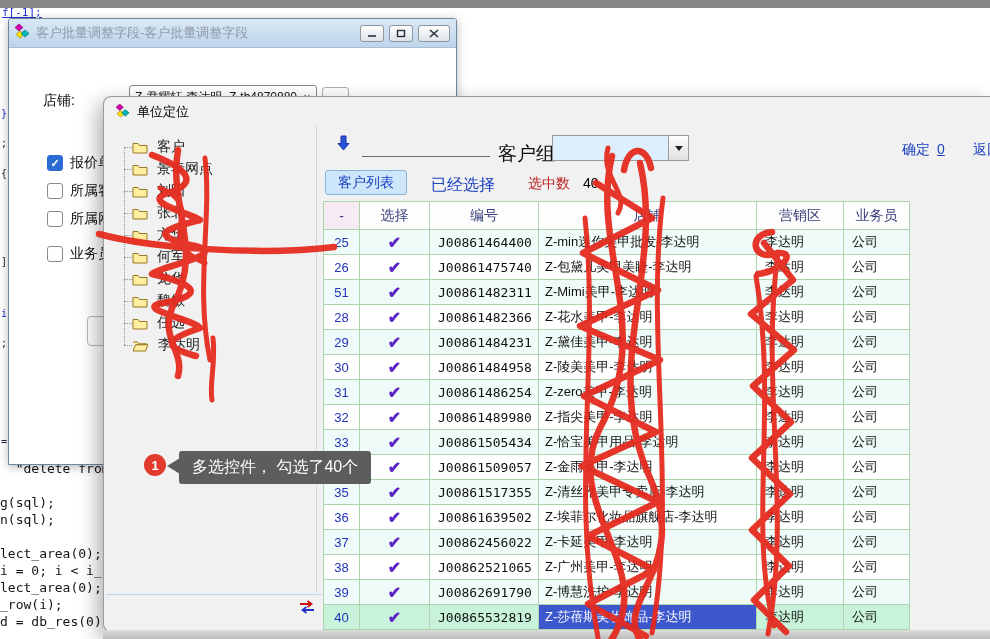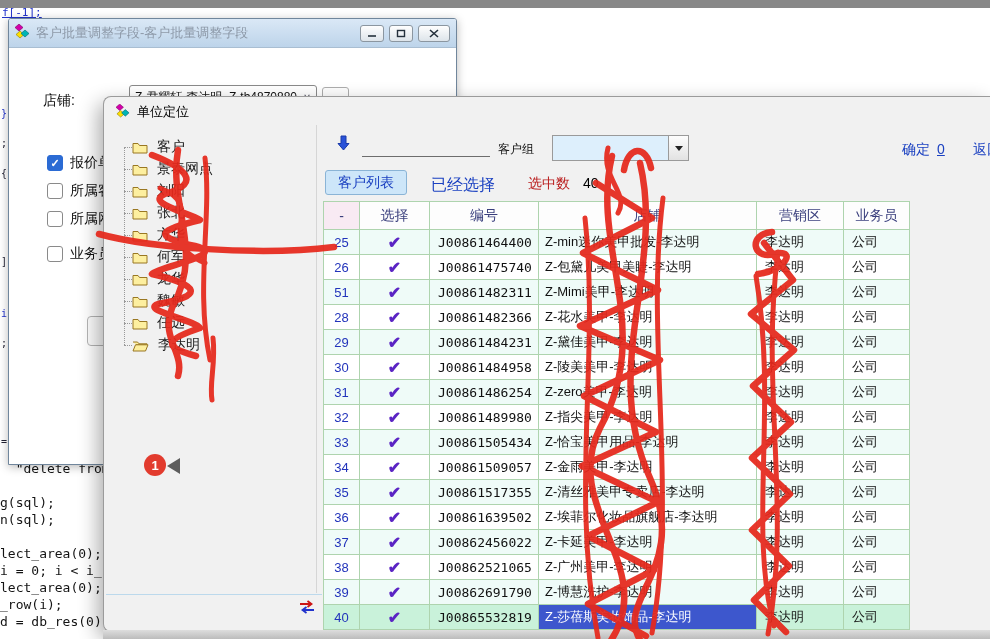--- a/index.html
+++ b/index.html
@@ -53,21 +53,21 @@
   .tree-item{position:absolute;left:28px;display:flex;align-items:center;gap:9px;font-size:14px;
              color:#222;height:20px;white-space:nowrap;}
   .tree-conn{position:absolute;left:-8px;top:10px;width:8px;border-top:1px dotted #999;}
   .tree-folder{flex:none;display:flex;}
 
   .footer-line{position:absolute;left:2px;top:497px;width:216px;height:1px;background:#bcd9ec;}
   .swap-icon{position:absolute;left:194px;top:503px;}
 
   .down-arrow{position:absolute;left:233px;top:38px;}
   .filter-underline{position:absolute;left:258px;top:38px;width:128px;height:21px;border-bottom:1px solid #6d6d6d;}
-  .grp-label{position:absolute;left:394px;top:44px;font-size:12px;color:#111;}
+  .grp-label{position:absolute;left:394px;top:44px;font-size:19px;color:#111;}
   .grp-combo{position:absolute;left:448px;top:38px;width:137px;height:26px;border:1px solid #9a9a9a;
              background:#ddeffc;box-sizing:border-box;display:flex;}
   .dd-btn{margin-left:auto;width:19px;border-left:1px solid #9a9a9a;
           background:linear-gradient(#fdfdfd,#e2e2e2);display:flex;align-items:center;
           justify-content:center;font-size:8px;color:#222;}
   .confirm-link{position:absolute;left:798px;top:44px;font-size:14px;color:#1b41c1;white-space:nowrap;}
   .confirm-link .cnt{text-decoration:underline;margin-left:7px;}
   .return-link{position:absolute;left:869px;top:44px;font-size:14px;color:#1b41c1;white-space:nowrap;}
 
   .tab-active{position:absolute;left:221px;top:73px;width:82px;height:25px;background:#cde6f9;
@@ -469,20 +469,21 @@
             <td class="agent">公司</td>
           </tr>
         </tbody>
     </table>
   </div>
 
   <div class="bottom-strip"></div>
 
   <div class="badge">1</div>
   <div class="tiparrow"></div>
+  <div class="tipbox">多选控件， 勾选了40个</div>
 
   <svg class="scribbles" width="990" height="639">
     <g stroke="#e6281c" stroke-width="6.5" fill="none" stroke-linecap="round" stroke-linejoin="round" opacity="0.93">
 
       <path d="M152 147 C186 160 201 175 168 185 C140 194 190 205 200 212 C160 222 150 228 195 238 C230 247 160 258 152 266 C200 277 205 288 158 296 C140 302 195 312 200 320 C170 330 158 338 196 348"></path>
       <path d="M178 142 C168 200 205 240 172 300 C160 330 185 345 178 368"></path>
       <path d="M205 150 C212 210 195 280 210 352" stroke-width="5"></path>
       <path d="M99 226 C150 240 260 248 334 239"></path>
       <path d="M213 330 C216 355 209 375 212 392" stroke-width="5"></path>
       <path d="M160 180 C210 200 150 232 205 255" stroke-width="5"></path>

